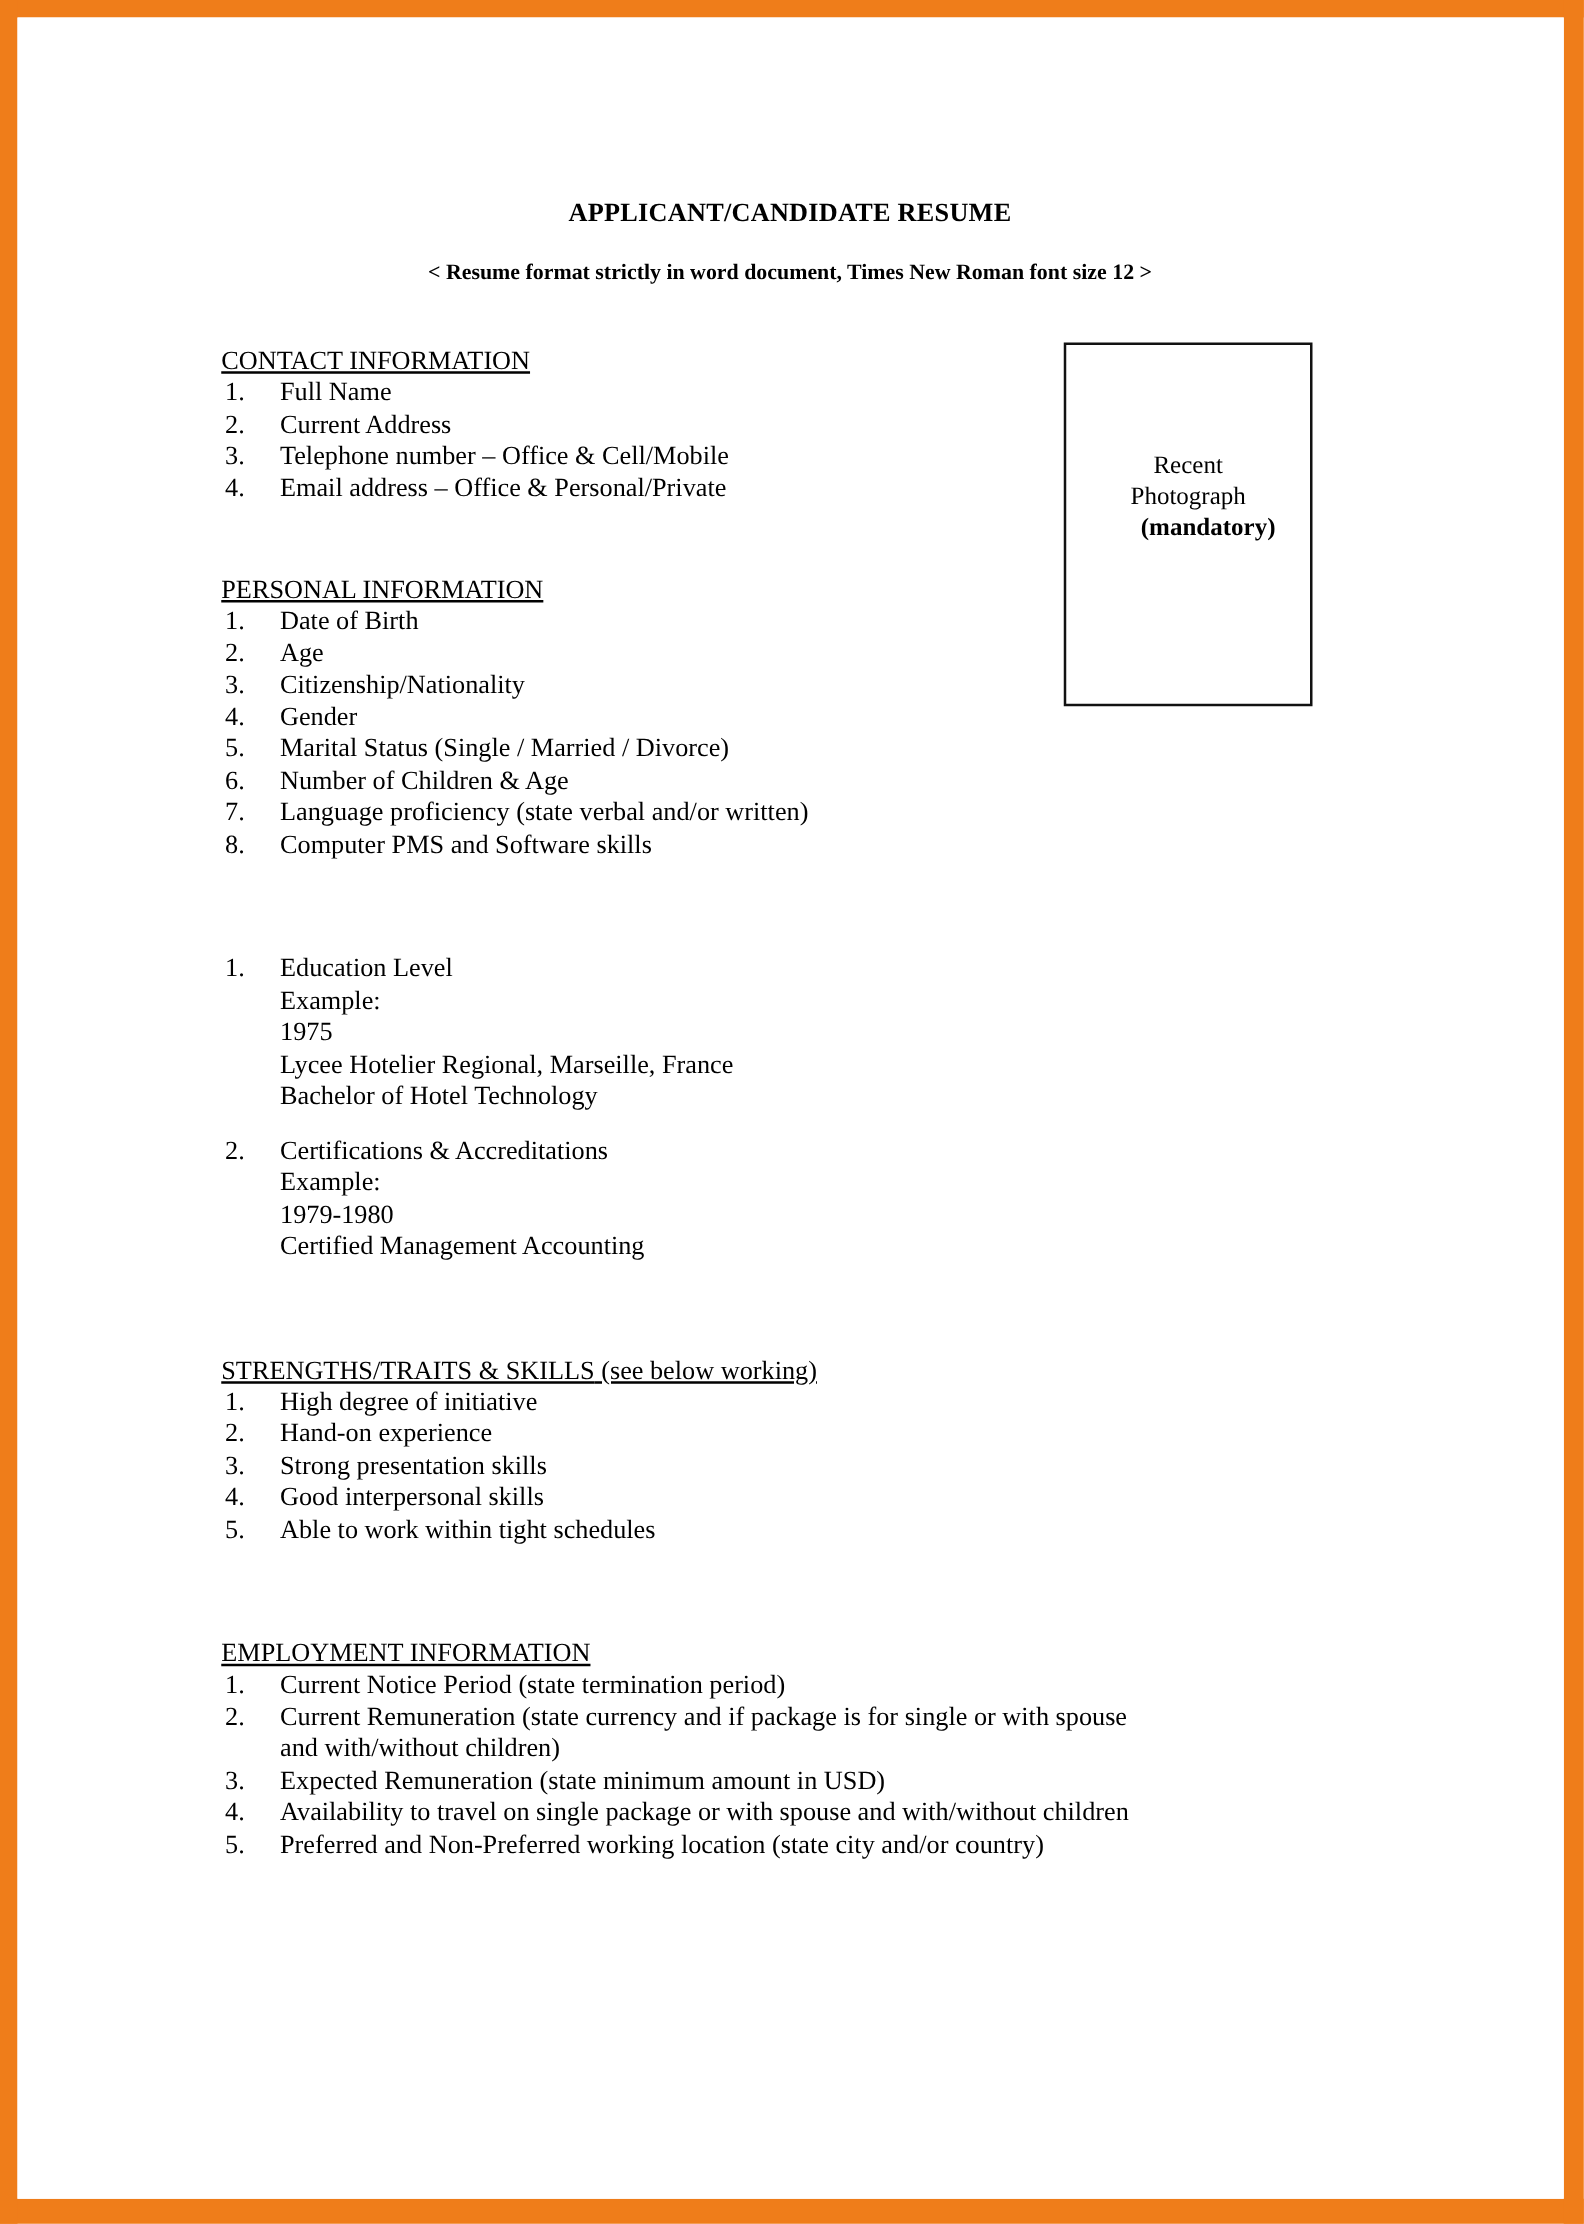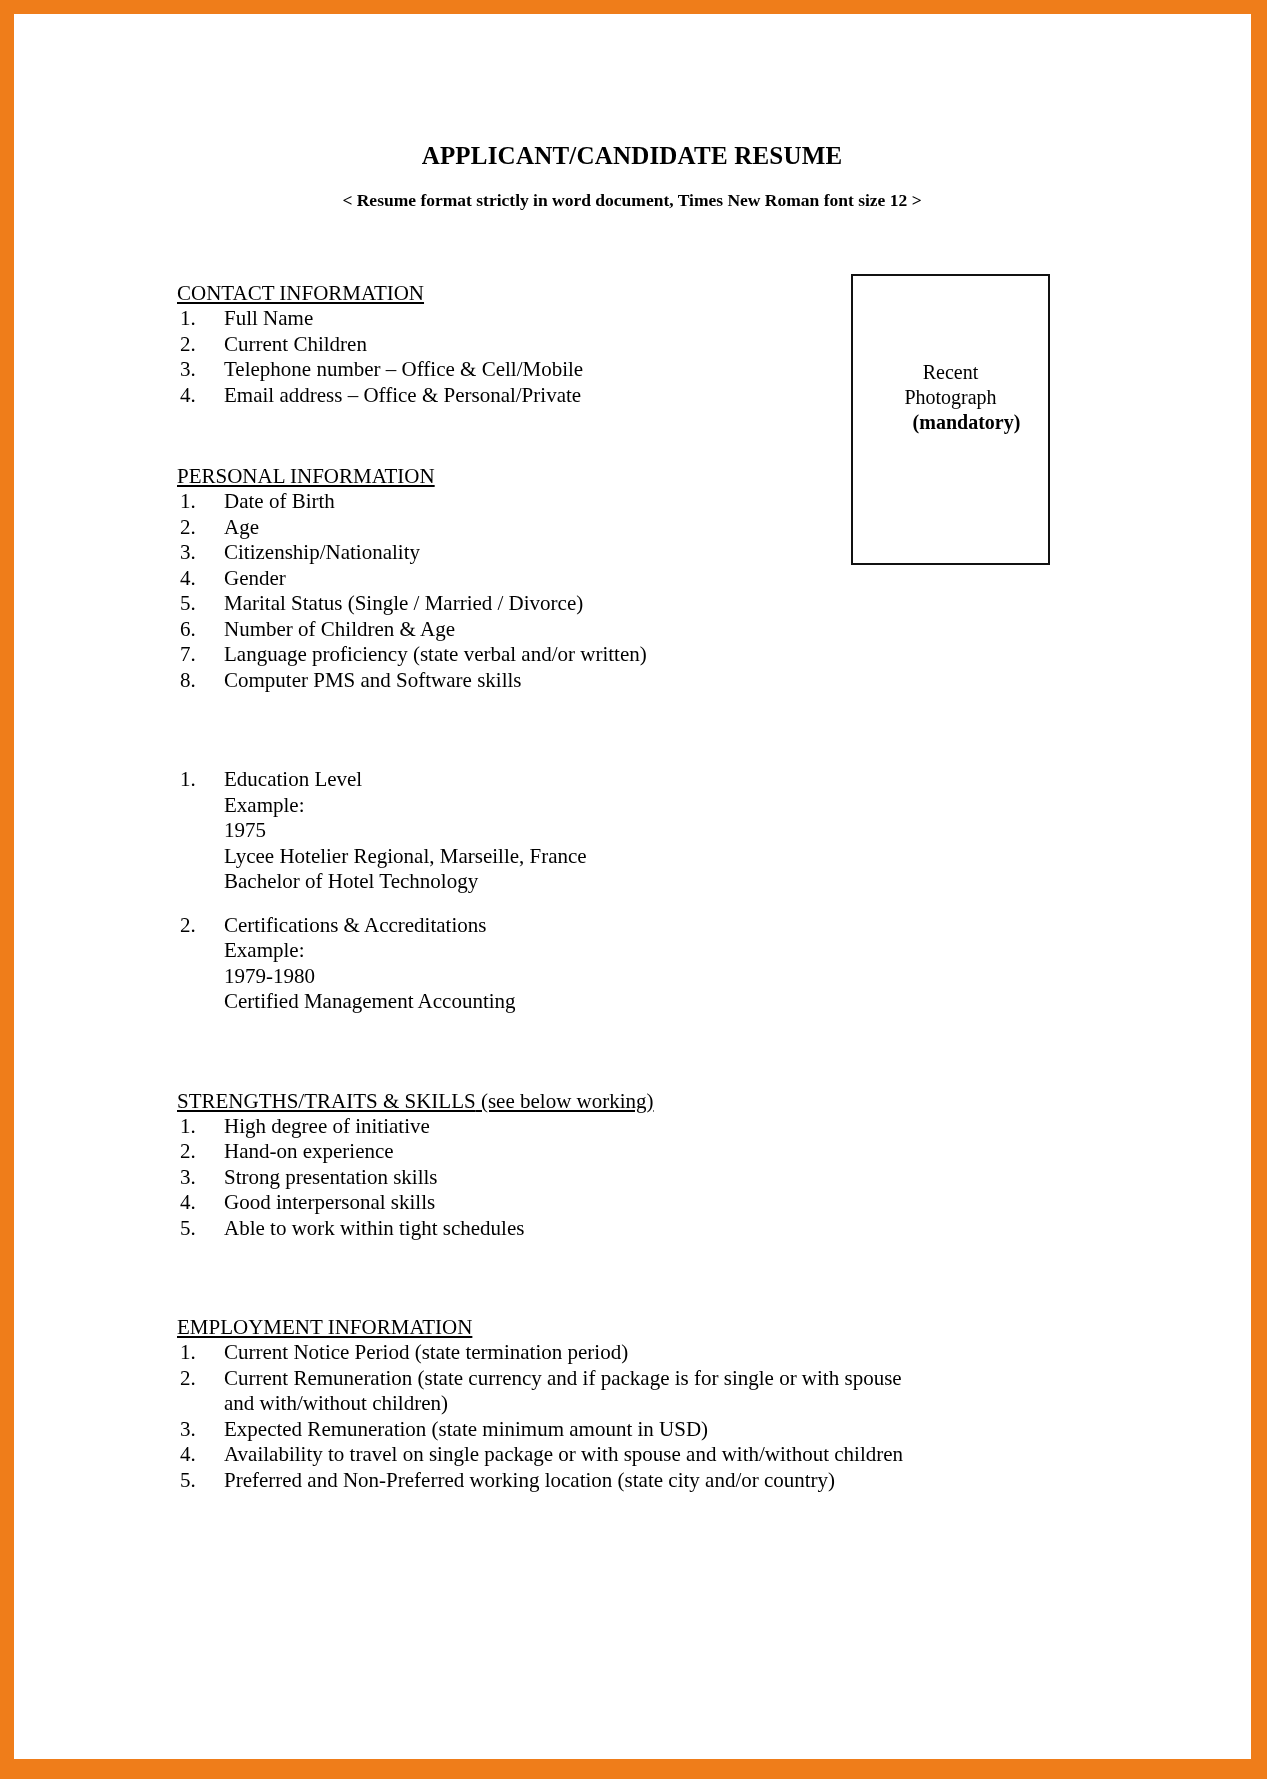--- a/index.html
+++ b/index.html
@@ -51,38 +51,38 @@
   .doc-body {
     position: absolute;
     left: 0; top: 0;
     width: 1200px;
   }
 
   
   .doc-title {
     text-align: center;
     font-weight: bold;
-    font-size: 25px;
+    font-size: 21px;
     letter-spacing: .2px;
-    margin: 0;
+    margin: 16px;
     padding-top: 116px;
   }
   .doc-subtitle {
     text-align: center;
     font-weight: bold;
     font-size: 17.5px;
     margin: 12px;
     padding-top: 8px;
   }
 
   
   .content {
     position: relative;
     margin-left: 145px;
-    margin-top: 70px;
+    margin-top: 48px;
     width: 1000px;
   }
   .section { position: relative; }
   .section-head {
     font-size: 21px;
     line-height: 25px;
     white-space: nowrap;
   }
   .section-head .underlined {
     text-decoration: underline;
@@ -171,21 +171,21 @@
 
       <div class="section">
         <div class="section-head"><span class="underlined">CONTACT INFORMATION</span></div>
         <ol class="num-list">
           <li>
               <span class="idx">1.</span>
               <span class="txt">Full Name</span>
             </li>
           <li>
               <span class="idx">2.</span>
-              <span class="txt">Current Children</span>
+              <span class="txt">Current Address</span>
             </li>
           <li>
               <span class="idx">3.</span>
               <span class="txt">Telephone number – Office &amp; Cell/Mobile</span>
             </li>
           <li>
               <span class="idx">4.</span>
               <span class="txt">Email address – Office &amp; Personal/Private</span>
             </li>
         </ol>

